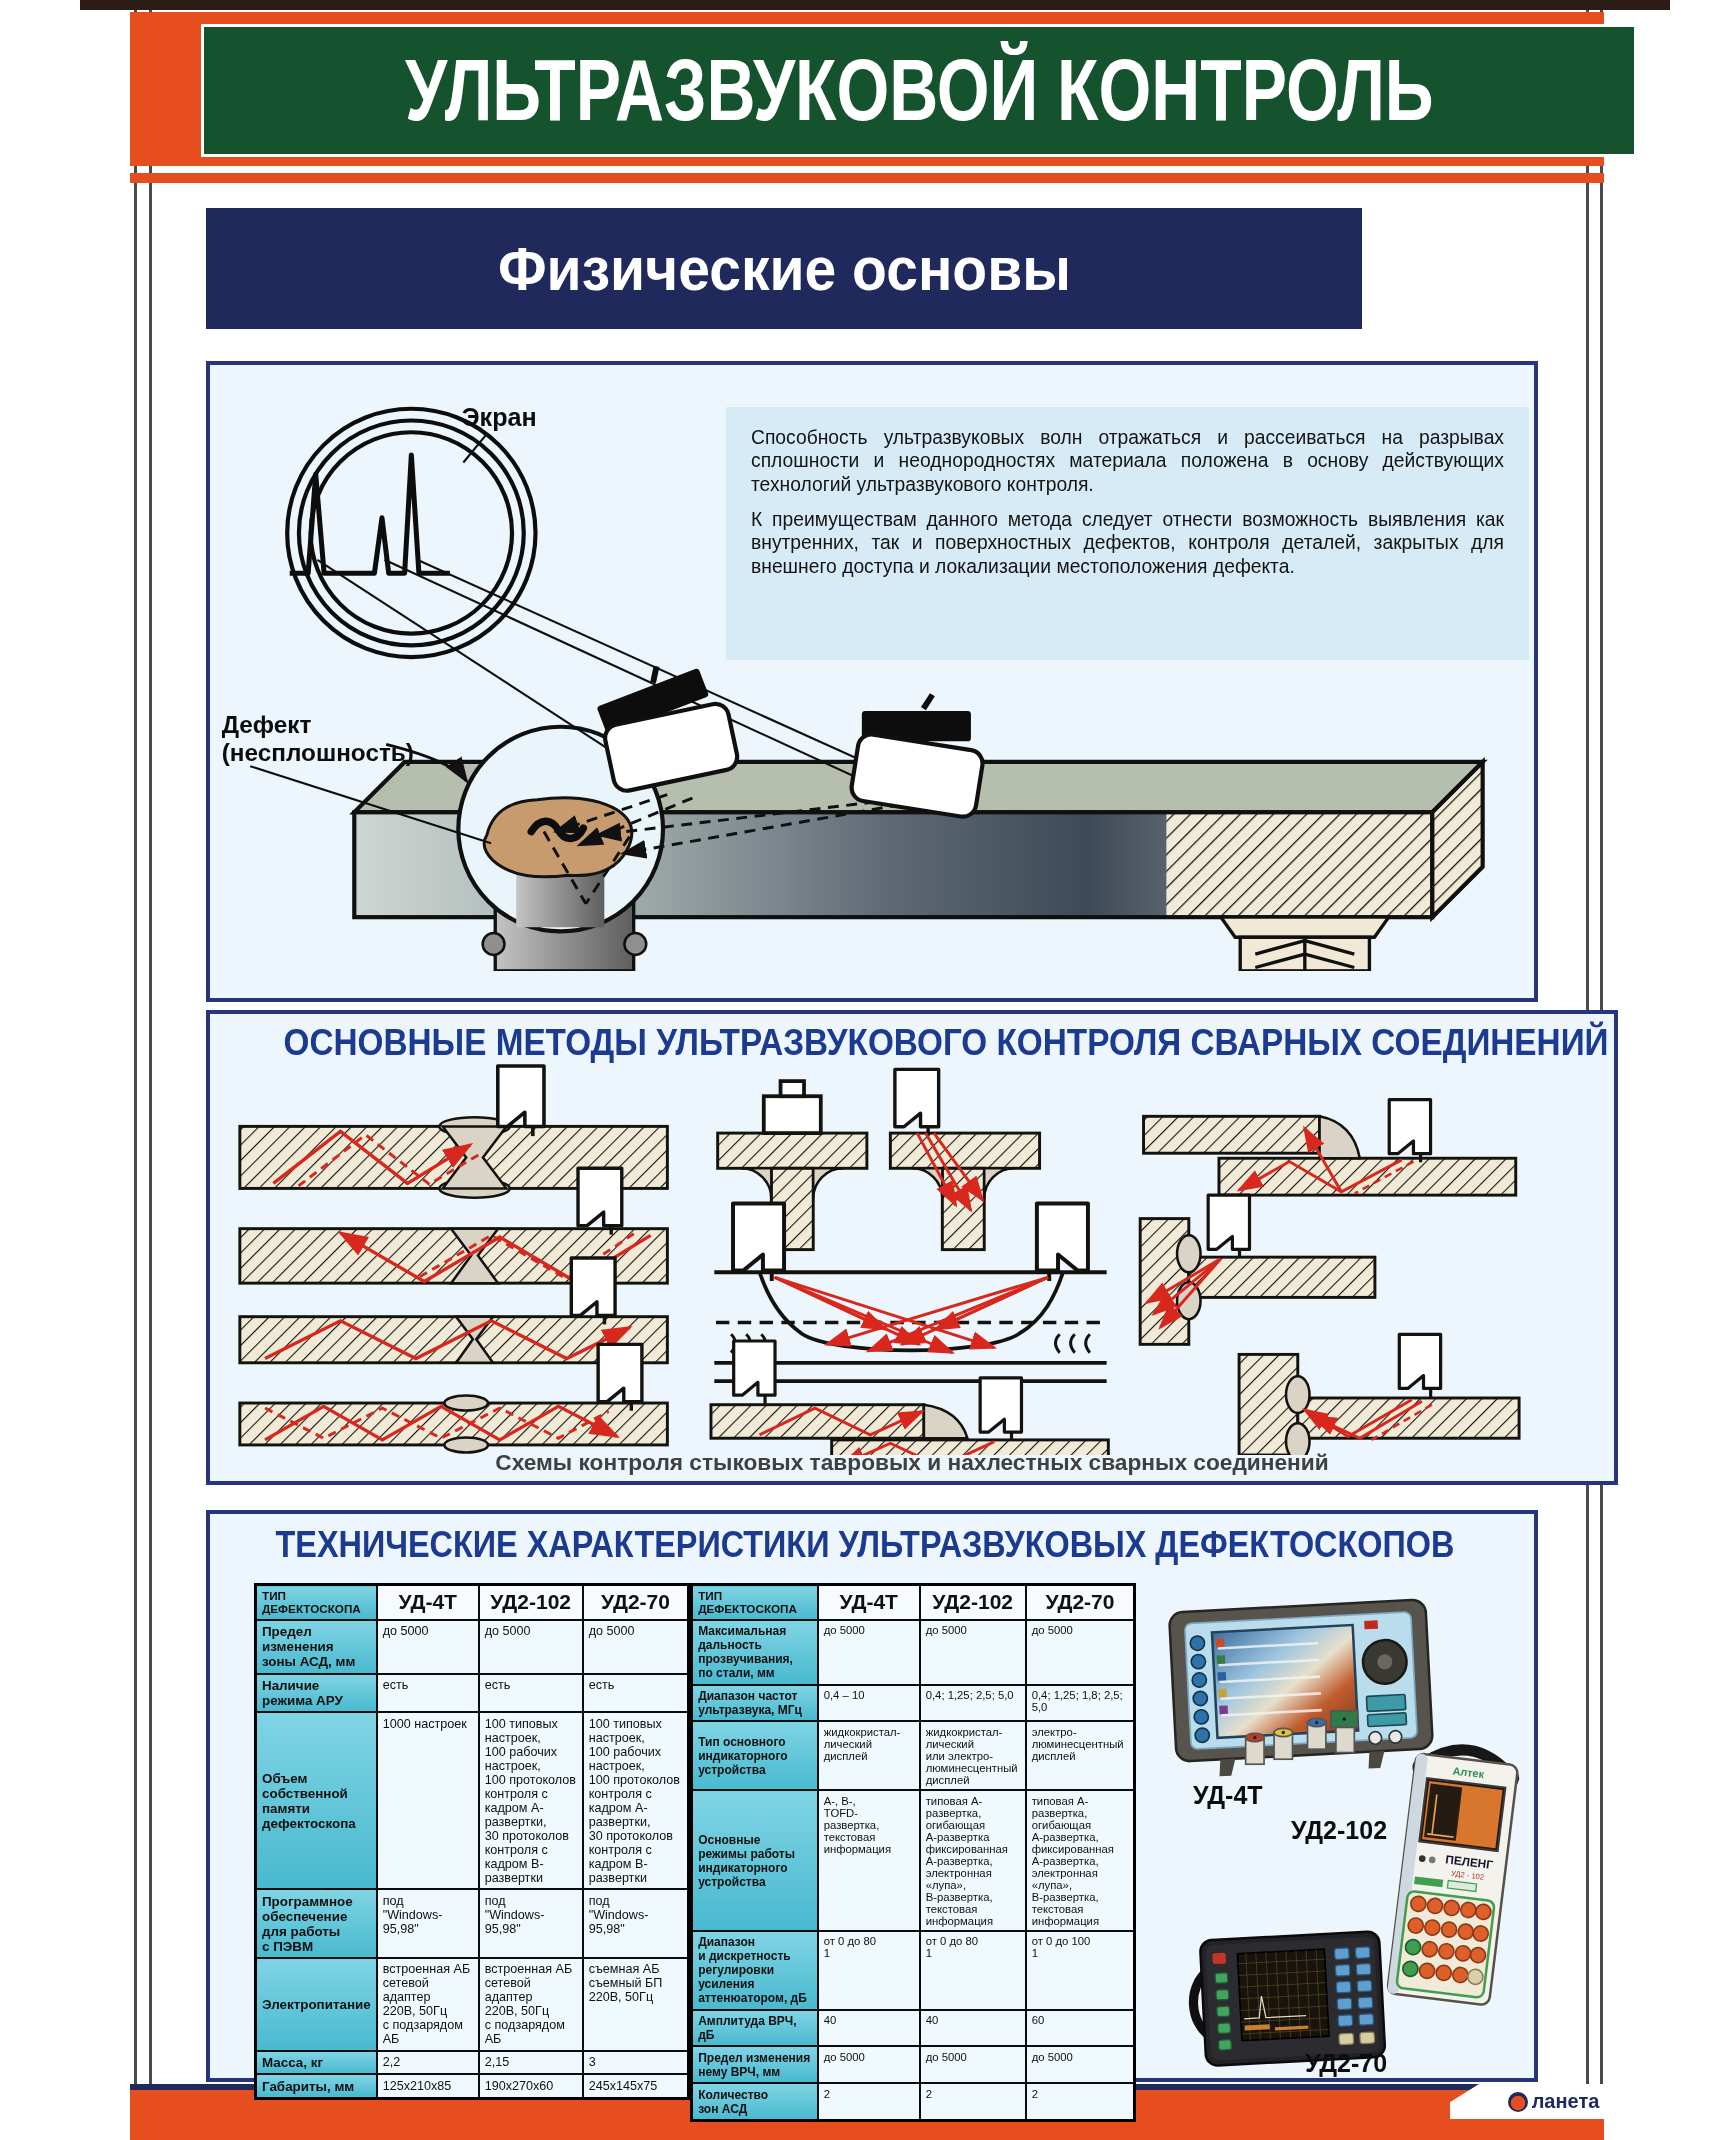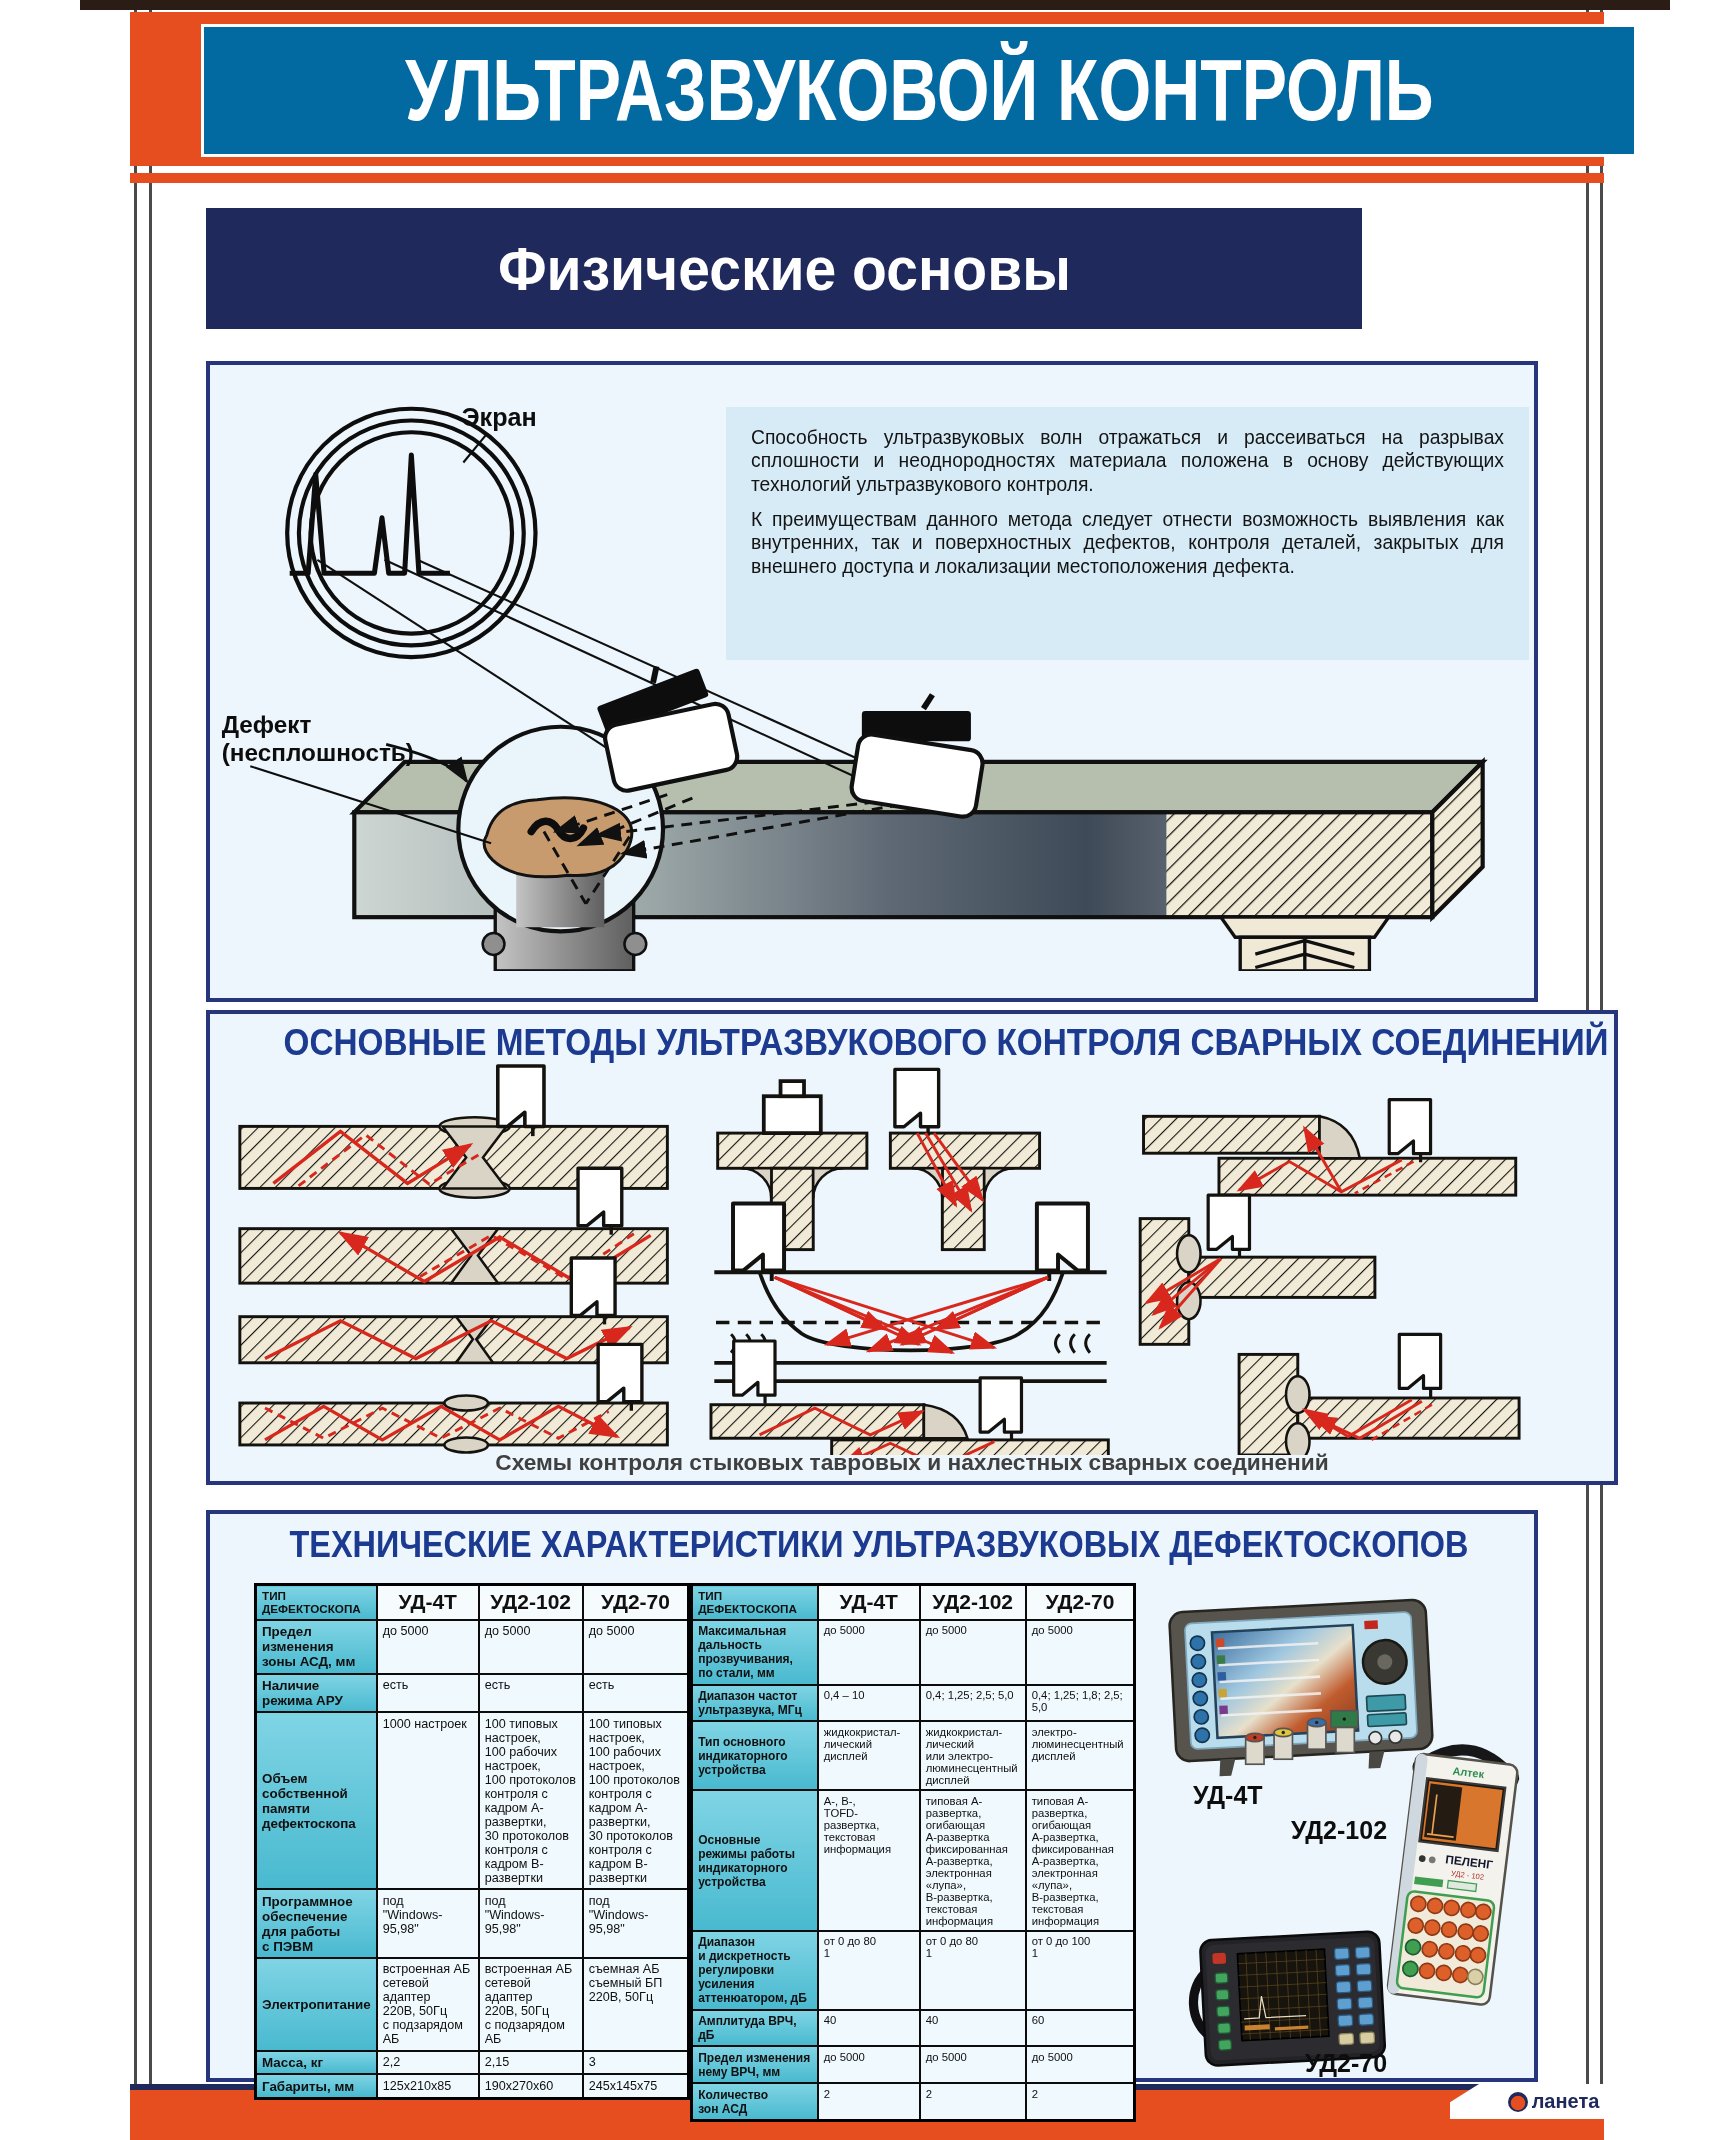--- a/index.html
+++ b/index.html
@@ -4,21 +4,21 @@
 <style>
   html,body{margin:0;padding:0;background:#ffffff;}
   .poster{position:relative;width:1734px;height:2141px;background:#ffffff;
           font-family:"Liberation Sans","DejaVu Sans",sans-serif;overflow:hidden;}
   
   .top-strip{position:absolute;left:80px;top:0;width:1590px;height:10px;background:#2b1c15;z-index:1;}
   .vline{position:absolute;top:8.4px;bottom:0;width:2.5px;background:#4a4a4a;z-index:0;}
   .vl1{left:134px;} .vl2{left:149px;} .vr1{left:1586px;} .vr2{left:1600px;}
   
   .band-top{position:absolute;left:130px;top:11.7px;width:1474px;height:154px;background:#e74e1f;z-index:1;}
-  .title-box{position:absolute;left:201px;top:23.5px;width:1436px;height:133px;background:#0369a1;
+  .title-box{position:absolute;left:201px;top:23.5px;width:1436px;height:133px;background:#14532d;
              border:3.4px solid #ffffff;box-sizing:border-box;display:flex;align-items:center;justify-content:center;z-index:2;}
   .title-box h1{margin:0;font-size:87px;font-weight:800;color:#ffffff;letter-spacing:0;
                 transform:scaleX(.78);transform-origin:center;white-space:nowrap;}
   .thin-stripe{position:absolute;left:130px;top:173px;width:1474px;height:10px;background:#e74e1f;z-index:1;}
   
   .banner{position:absolute;left:206px;top:208px;width:1156px;height:121px;background:#20295c;
           display:flex;align-items:center;justify-content:center;z-index:2;}
   .banner span{font-size:62px;font-weight:800;color:#ffffff;transform:scaleX(.92);white-space:nowrap;}
   
   .box{position:absolute;border:4.2px solid #26357c;background:#edf6fc;box-sizing:border-box;z-index:2;}
@@ -27,21 +27,21 @@
   .specs-box{left:206px;top:1510px;width:1332px;height:572px;}
   .text-panel{position:absolute;left:516px;top:42px;width:803px;height:253px;background:#d7ebf7;
               padding:18.5px 25px;box-sizing:border-box;}
   .text-panel p{margin:0 0 11.7px 0;font-size:19.3px;line-height:1.22;color:#141414;text-align:justify;}
   .physics-svg{position:absolute;left:0;top:0;}
   .methods-title{position:absolute;left:0;top:8.4px;width:100%;text-align:center;}
   .methods-title span{display:inline-block;font-size:37px;font-weight:800;color:#1c3a90;transform:scaleX(.9);white-space:nowrap;}
   .methods-svg{position:absolute;left:4.2px;top:47px;}
   .methods-caption{position:absolute;left:0;bottom:5px;width:100%;text-align:center;
                    font-size:22.7px;font-weight:700;color:#404040;}
-  .specs-title{position:absolute;left:0;top:10px;width:100%;text-align:right;}
+  .specs-title{position:absolute;left:0;top:10px;width:100%;text-align:left;}
   .specs-title span{display:inline-block;font-size:36px;font-weight:800;color:#1c3a90;transform:scaleX(.9);white-space:nowrap;}
   
   .tables{position:absolute;left:44px;top:69px;display:flex;align-items:flex-start;}
   table.spec{border-collapse:collapse;border:3.4px solid #000;background:#eef8fd;table-layout:fixed;padding-left:48px;}
   table.spec td{border:2.1px solid #0c0c0c;padding:3.4px 5px;white-space:pre-line;color:#101010;}
   td.lbl{background:linear-gradient(#7fd4e4,#49b9cf);font-weight:700;color:#05222e;vertical-align:middle;}
   td.val{vertical-align:top;background:#f0f9fd;}
   td.hdr-lbl{background:linear-gradient(#7fd4e4,#49b9cf);font-weight:700;font-size:11.7px;color:#05222e;vertical-align:middle;}
   td.hdr-model{font-size:21px;font-weight:800;text-align:center;vertical-align:middle;background:#f6fbfd;}
   .t-left{font-size:12.6px;} .t-left td.lbl{font-size:13.4px;}

